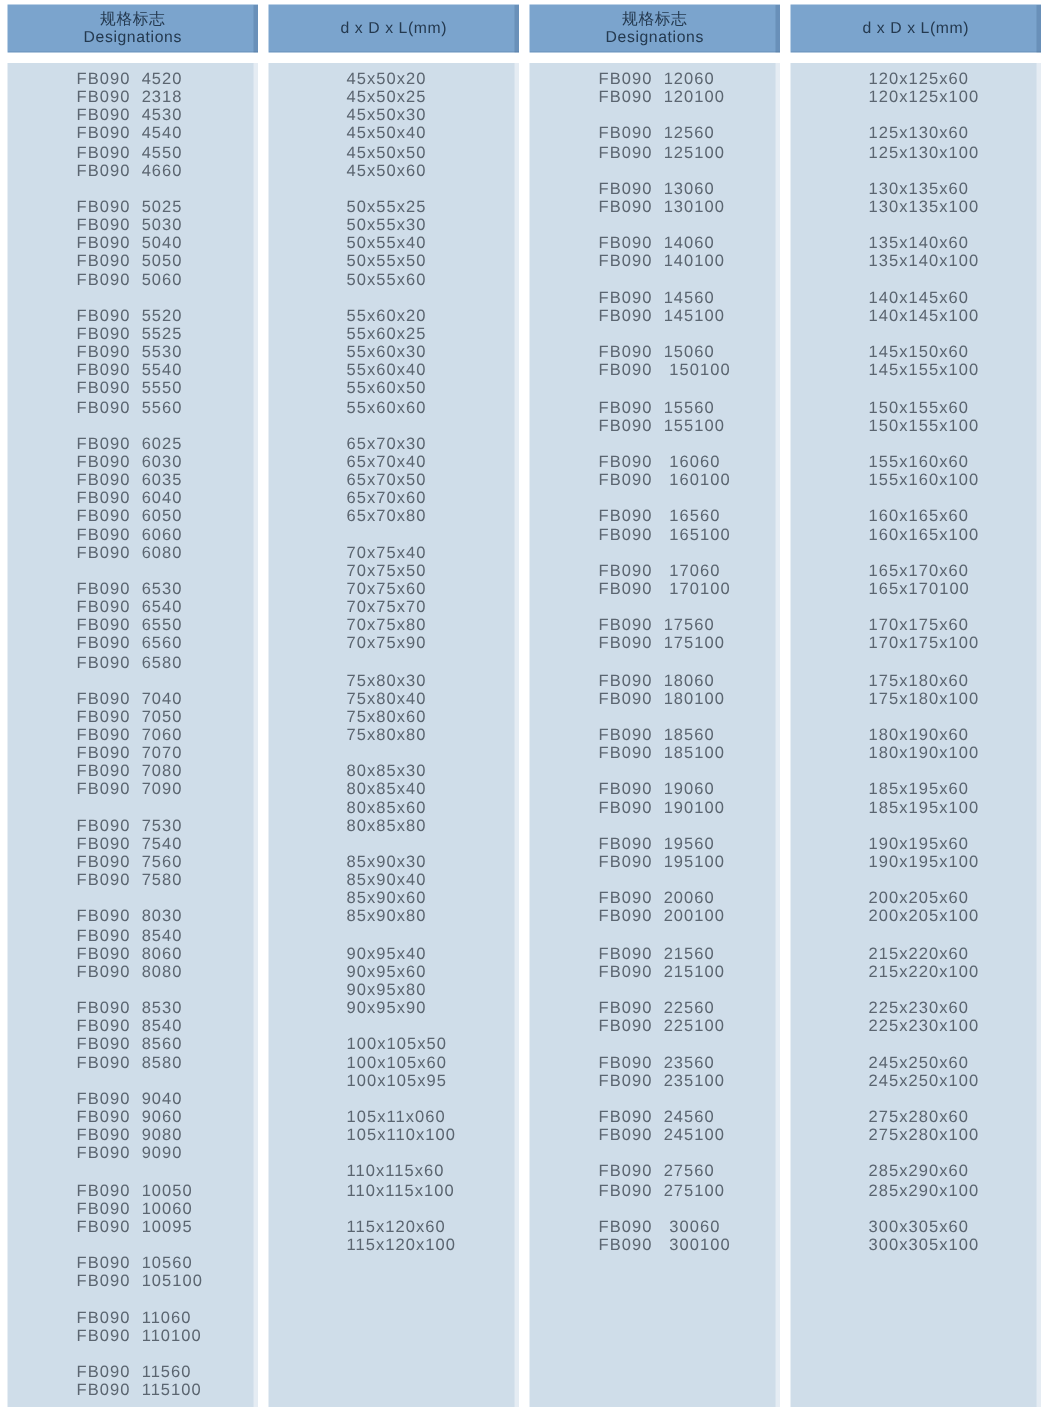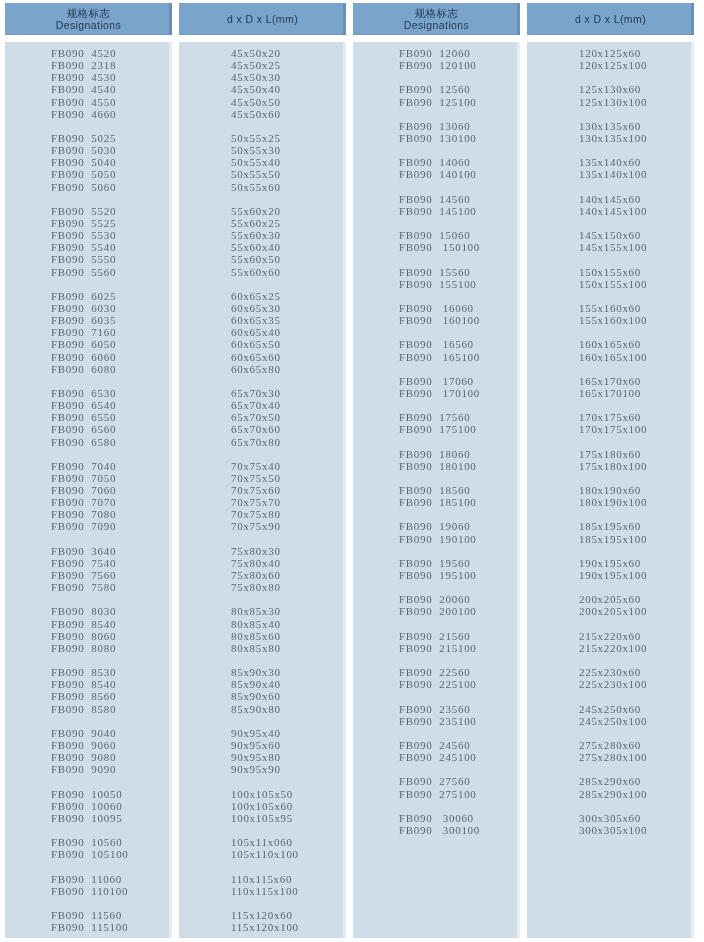--- a/index.html
+++ b/index.html
@@ -41,21 +41,20 @@
     letter-spacing: 0.4px;
     box-shadow: inset -3px 0 0 rgba(25, 55, 95, 0.18), inset 0 -1px 0 rgba(25, 55, 95, 0.10);
   }
   .col-body {
     margin-top: 7px;
     flex: 1 1 auto;
     background: var(--panel-bg, #cfdde9);
     padding-top: 5px;
     box-shadow: inset -3px 0 0 rgba(255, 255, 255, 0.45);
     overflow: hidden;
-    font-family: Liberation Serif, serif;
   }
   .group + .group { margin-top: 12.15px; }
   .row {
     height: 12.15px;
     line-height: 12.15px;
     font-size: 11px;
     letter-spacing: 0.7px;
     color: var(--body-text, #5b6570);
     white-space: pre;
     overflow: hidden;
@@ -94,42 +93,42 @@
           <div class="row">FB090  5525</div>
           <div class="row">FB090  5530</div>
           <div class="row">FB090  5540</div>
           <div class="row">FB090  5550</div>
           <div class="row">FB090  5560</div>
         </div>
         <div class="group">
           <div class="row">FB090  6025</div>
           <div class="row">FB090  6030</div>
           <div class="row">FB090  6035</div>
-          <div class="row">FB090  7160</div>
+          <div class="row">FB090  6040</div>
           <div class="row">FB090  6050</div>
           <div class="row">FB090  6060</div>
           <div class="row">FB090  6080</div>
         </div>
         <div class="group">
           <div class="row">FB090  6530</div>
           <div class="row">FB090  6540</div>
           <div class="row">FB090  6550</div>
           <div class="row">FB090  6560</div>
           <div class="row">FB090  6580</div>
         </div>
         <div class="group">
           <div class="row">FB090  7040</div>
           <div class="row">FB090  7050</div>
           <div class="row">FB090  7060</div>
           <div class="row">FB090  7070</div>
           <div class="row">FB090  7080</div>
           <div class="row">FB090  7090</div>
         </div>
         <div class="group">
-          <div class="row">FB090  3640</div>
+          <div class="row">FB090  7530</div>
           <div class="row">FB090  7540</div>
           <div class="row">FB090  7560</div>
           <div class="row">FB090  7580</div>
         </div>
         <div class="group">
           <div class="row">FB090  8030</div>
           <div class="row">FB090  8540</div>
           <div class="row">FB090  8060</div>
           <div class="row">FB090  8080</div>
         </div>
@@ -187,29 +186,20 @@
         </div>
         <div class="group">
           <div class="row">55x60x20</div>
           <div class="row">55x60x25</div>
           <div class="row">55x60x30</div>
           <div class="row">55x60x40</div>
           <div class="row">55x60x50</div>
           <div class="row">55x60x60</div>
         </div>
         <div class="group">
-          <div class="row">60x65x25</div>
-          <div class="row">60x65x30</div>
-          <div class="row">60x65x35</div>
-          <div class="row">60x65x40</div>
-          <div class="row">60x65x50</div>
-          <div class="row">60x65x60</div>
-          <div class="row">60x65x80</div>
-        </div>
-        <div class="group">
           <div class="row">65x70x30</div>
           <div class="row">65x70x40</div>
           <div class="row">65x70x50</div>
           <div class="row">65x70x60</div>
           <div class="row">65x70x80</div>
         </div>
         <div class="group">
           <div class="row">70x75x40</div>
           <div class="row">70x75x50</div>
           <div class="row">70x75x60</div>

